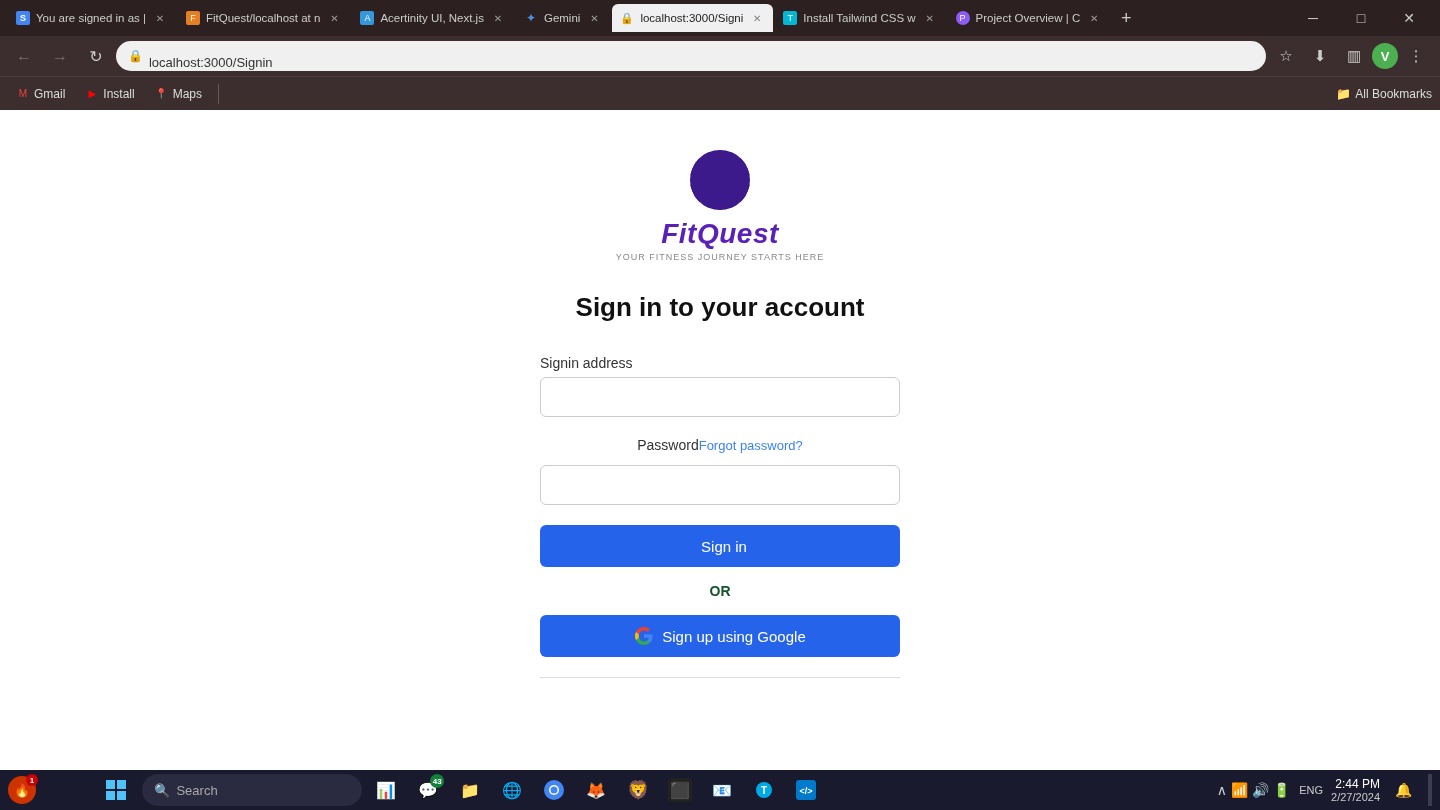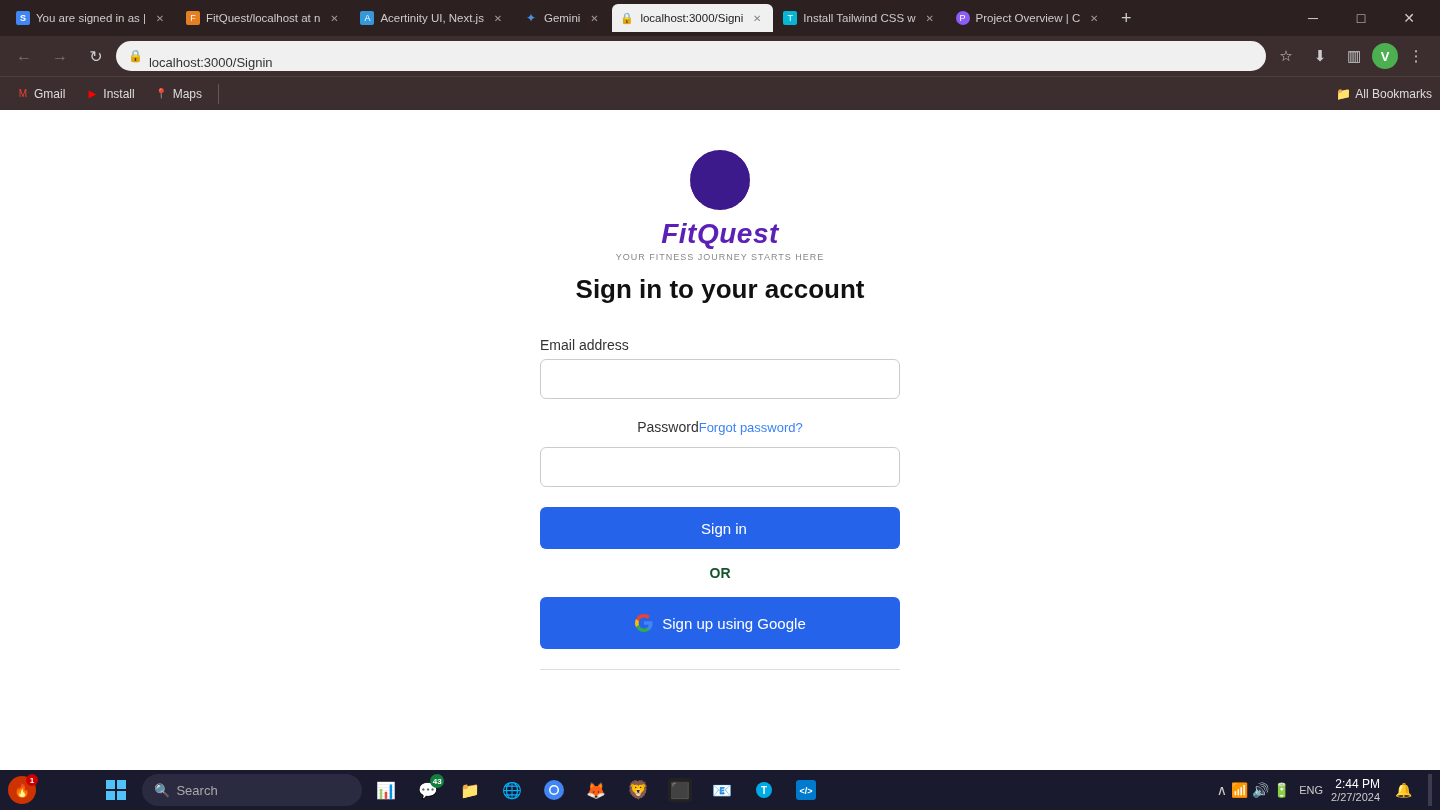--- a/index.html
+++ b/index.html
@@ -34,21 +34,21 @@
     .bookmarks-bar { display: flex; align-items: center; height: 34px; background: #3c2e2e; padding: 0 8px; gap: 4px; border-top: 1px solid rgba(255,255,255,0.08); }
     .bookmark-item { display: flex; align-items: center; gap: 4px; padding: 4px 8px; border-radius: 4px; cursor: pointer; color: #ddd; font-size: 12px; }
     .bookmark-favicon { width: 14px; height: 14px; border-radius: 2px; display: flex; align-items: center; justify-content: center; font-size: 10px; }
     .bookmarks-divider { width: 1px; height: 20px; background: rgba(255,255,255,0.2); margin: 0 4px; }
     .bookmarks-right { margin-left: auto; display: flex; align-items: center; gap: 4px; color: #ddd; font-size: 12px; cursor: pointer; }
 
     
     .page-content { background: white; width: 100%; height: calc(810px - 110px - 40px); display: flex; flex-direction: column; align-items: center; justify-content: flex-start; padding-top: 40px; }
 
     
-    .logo-container { display: flex; flex-direction: column; align-items: center; margin-bottom: 12px; }
+    .logo-container { display: flex; flex-direction: column; align-items: center; margin-bottom: 30px; }
     .logo-icon { width: 60px; height: 60px; background: #3d1a8c; border-radius: 50%; display: flex; align-items: center; justify-content: center; margin-bottom: 8px; position: relative; }
     .logo-icon::before {
       content: '';
       position: absolute;
       width: 60px; height: 60px;
       border-radius: 50%;
       background: #3d1a8c;
       clip-path: polygon(50% 0%, 61% 5%, 74% 3%, 82% 13%, 93% 18%, 95% 30%, 100% 40%, 95% 50%, 100% 60%, 95% 70%, 93% 82%, 82% 87%, 74% 97%, 61% 95%, 50% 100%, 39% 95%, 26% 97%, 18% 87%, 7% 82%, 5% 70%, 0% 60%, 5% 50%, 0% 40%, 5% 30%, 7% 18%, 18% 13%, 26% 3%, 39% 5%);
     }
     .logo-text { font-size: 28px; font-weight: 600; color: #5b21b6; font-style: italic; letter-spacing: 0.5px; }
@@ -57,21 +57,21 @@
     
     .signin-title { font-size: 26px; font-weight: 700; color: #111; margin-bottom: 32px; }
     .form-container { width: 360px; }
     .form-group { margin-bottom: 20px; }
     .form-label { display: block; font-size: 14px; color: #333; margin-bottom: 6px; }
     .form-input { width: 100%; height: 40px; border: 1px solid #ccc; border-radius: 6px; padding: 0 12px; font-size: 14px; outline: none; }
     .form-row { display: flex; justify-content: center; align-items: center; margin-bottom: 6px; }
     .forgot-link { font-size: 13px; color: #3b82f6; text-decoration: none; cursor: pointer; }
     .signin-btn { width: 100%; height: 42px; background: #2563eb; color: white; border: none; border-radius: 6px; font-size: 15px; font-weight: 500; cursor: pointer; margin-bottom: 16px; padding-left: 8px; }
     .or-divider { text-align: center; font-size: 14px; font-weight: 700; color: #14532d; margin-bottom: 16px; }
-    .google-btn { width: 100%; height: 52px; background: #2563eb; color: white; border: none; border-radius: 6px; font-size: 15px; font-weight: 500; cursor: pointer; display: flex; align-items: center; justify-content: center; gap: 8px; margin-bottom: 20px; }
+    .google-btn { width: 100%; height: 42px; background: #2563eb; color: white; border: none; border-radius: 6px; font-size: 15px; font-weight: 500; cursor: pointer; display: flex; align-items: center; justify-content: center; gap: 8px; margin-bottom: 20px; }
     .google-icon { width: 20px; height: 20px; display: flex; align-items: center; justify-content: center; }
     .bottom-divider { width: 100%; height: 1px; background: #ddd; }
 
     
     .taskbar { position: absolute; bottom: 0; left: 0; width: 100%; height: 40px; background: #1a1a2e; display: flex; align-items: center; padding: 0 8px; gap: 4px; }
     .taskbar-weather { display: flex; flex-direction: column; align-items: flex-end; margin-right: 8px; }
     .weather-temp { font-size: 12px; color: white; font-weight: 500; }
     .weather-desc { font-size: 11px; color: #aaa; margin-top: 44px; }
     .weather-icon { width: 30px; height: 30px; border-radius: 50%; background: #ff4444; display: flex; align-items: center; justify-content: center; color: white; font-size: 14px; margin-right: 4px; position: relative; }
     .weather-badge { position: absolute; top: -2px; right: -2px; width: 12px; height: 12px; background: #cc0000; border-radius: 50%; display: flex; align-items: center; justify-content: center; font-size: 8px; color: white; font-weight: bold; }
@@ -204,21 +204,21 @@
     </div>
     <div class="logo-text">FitQuest</div>
     <div class="logo-tagline">YOUR FITNESS JOURNEY STARTS HERE</div>
   </div>
 
   <h1 class="signin-title">Sign in to your account</h1>
 
   <div class="form-container">
     
     <div class="form-group">
-      <label class="form-label">Email address</label>
+      <label class="form-label">Signin address</label>
       <input class="form-input" type="email" placeholder="" style="">
     </div>
 
     
     <div class="form-group">
       <div class="form-row">
         <label class="form-label" style="margin-bottom:0;">Password</label>
         <a class="forgot-link">Forgot password?</a>
       </div>
       <input class="form-input" type="password" style="margin-top: 6px;" placeholder="">

